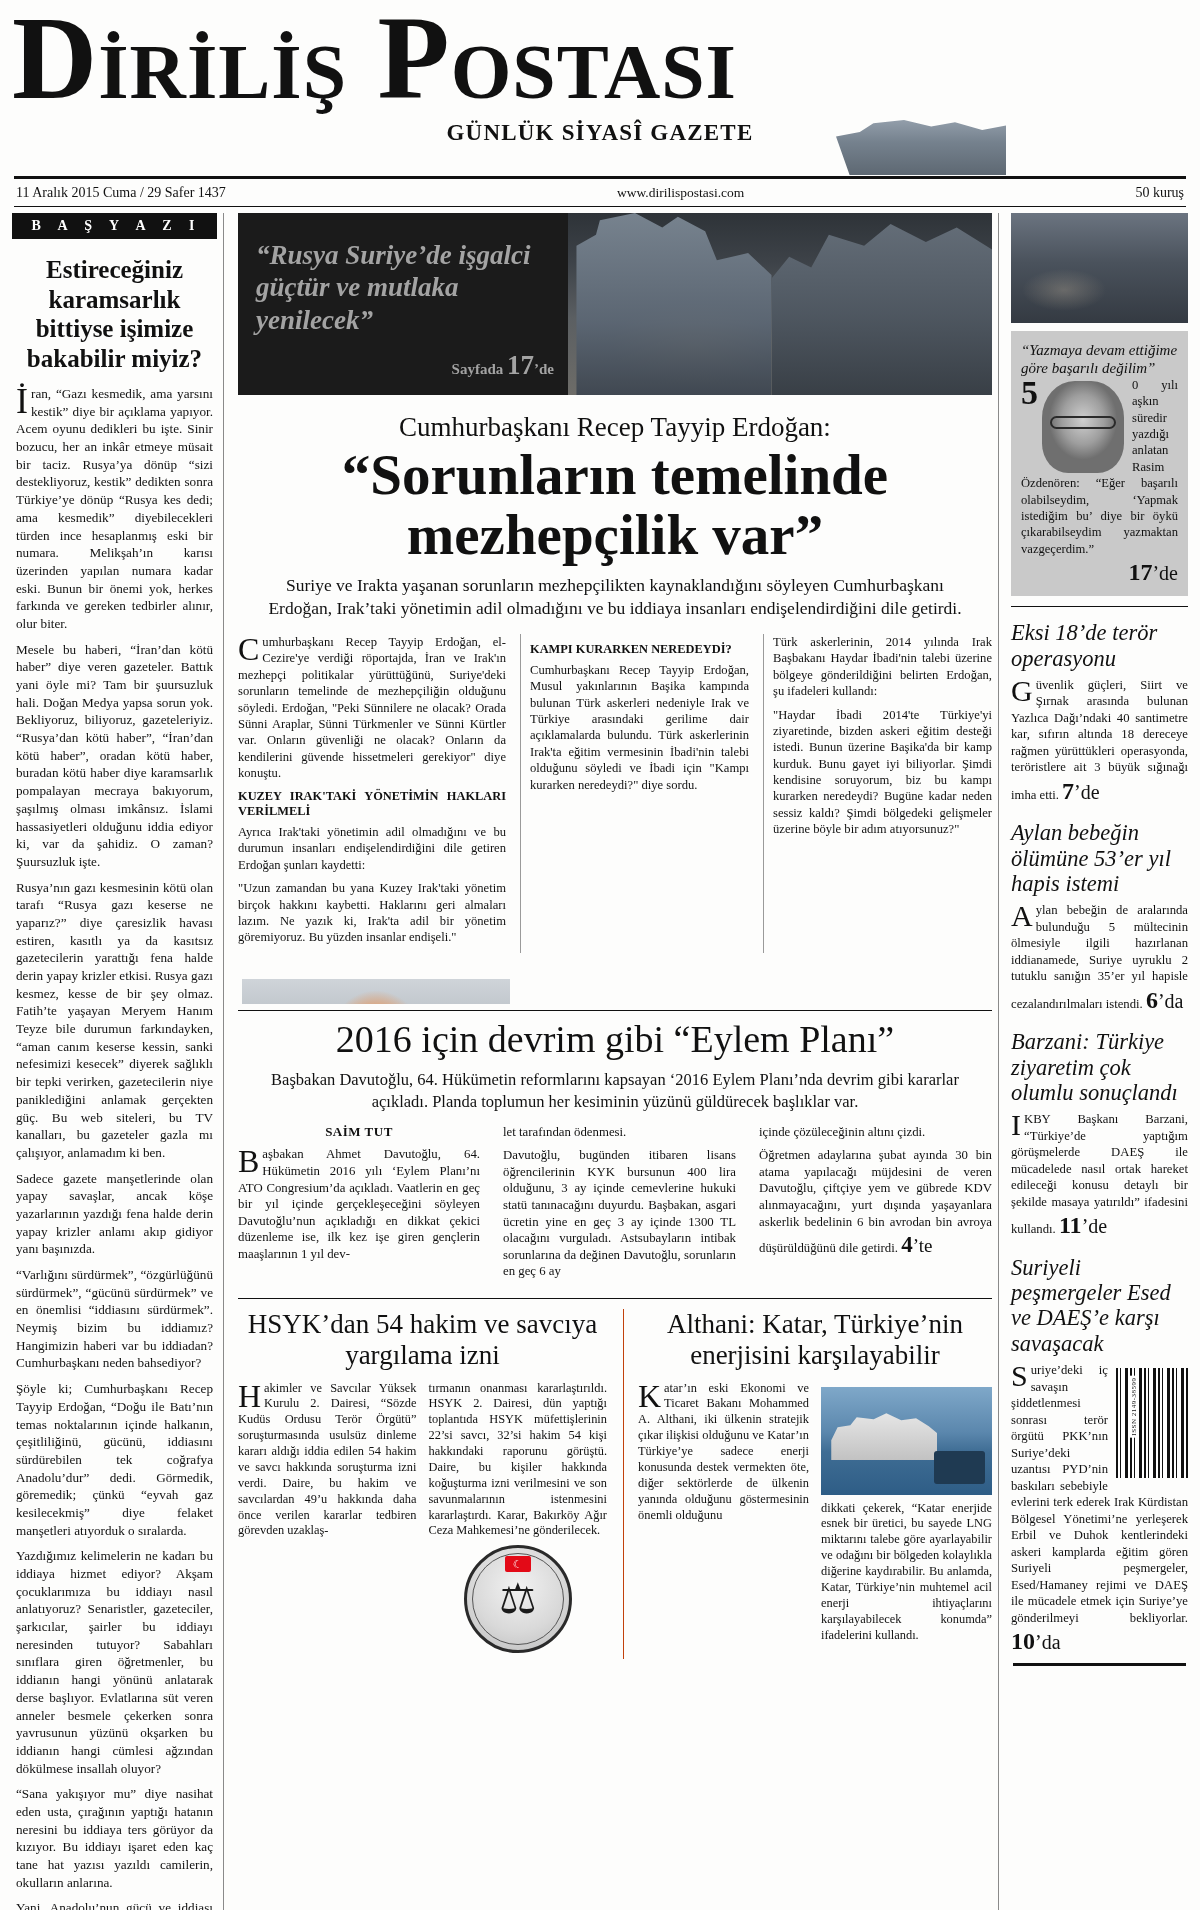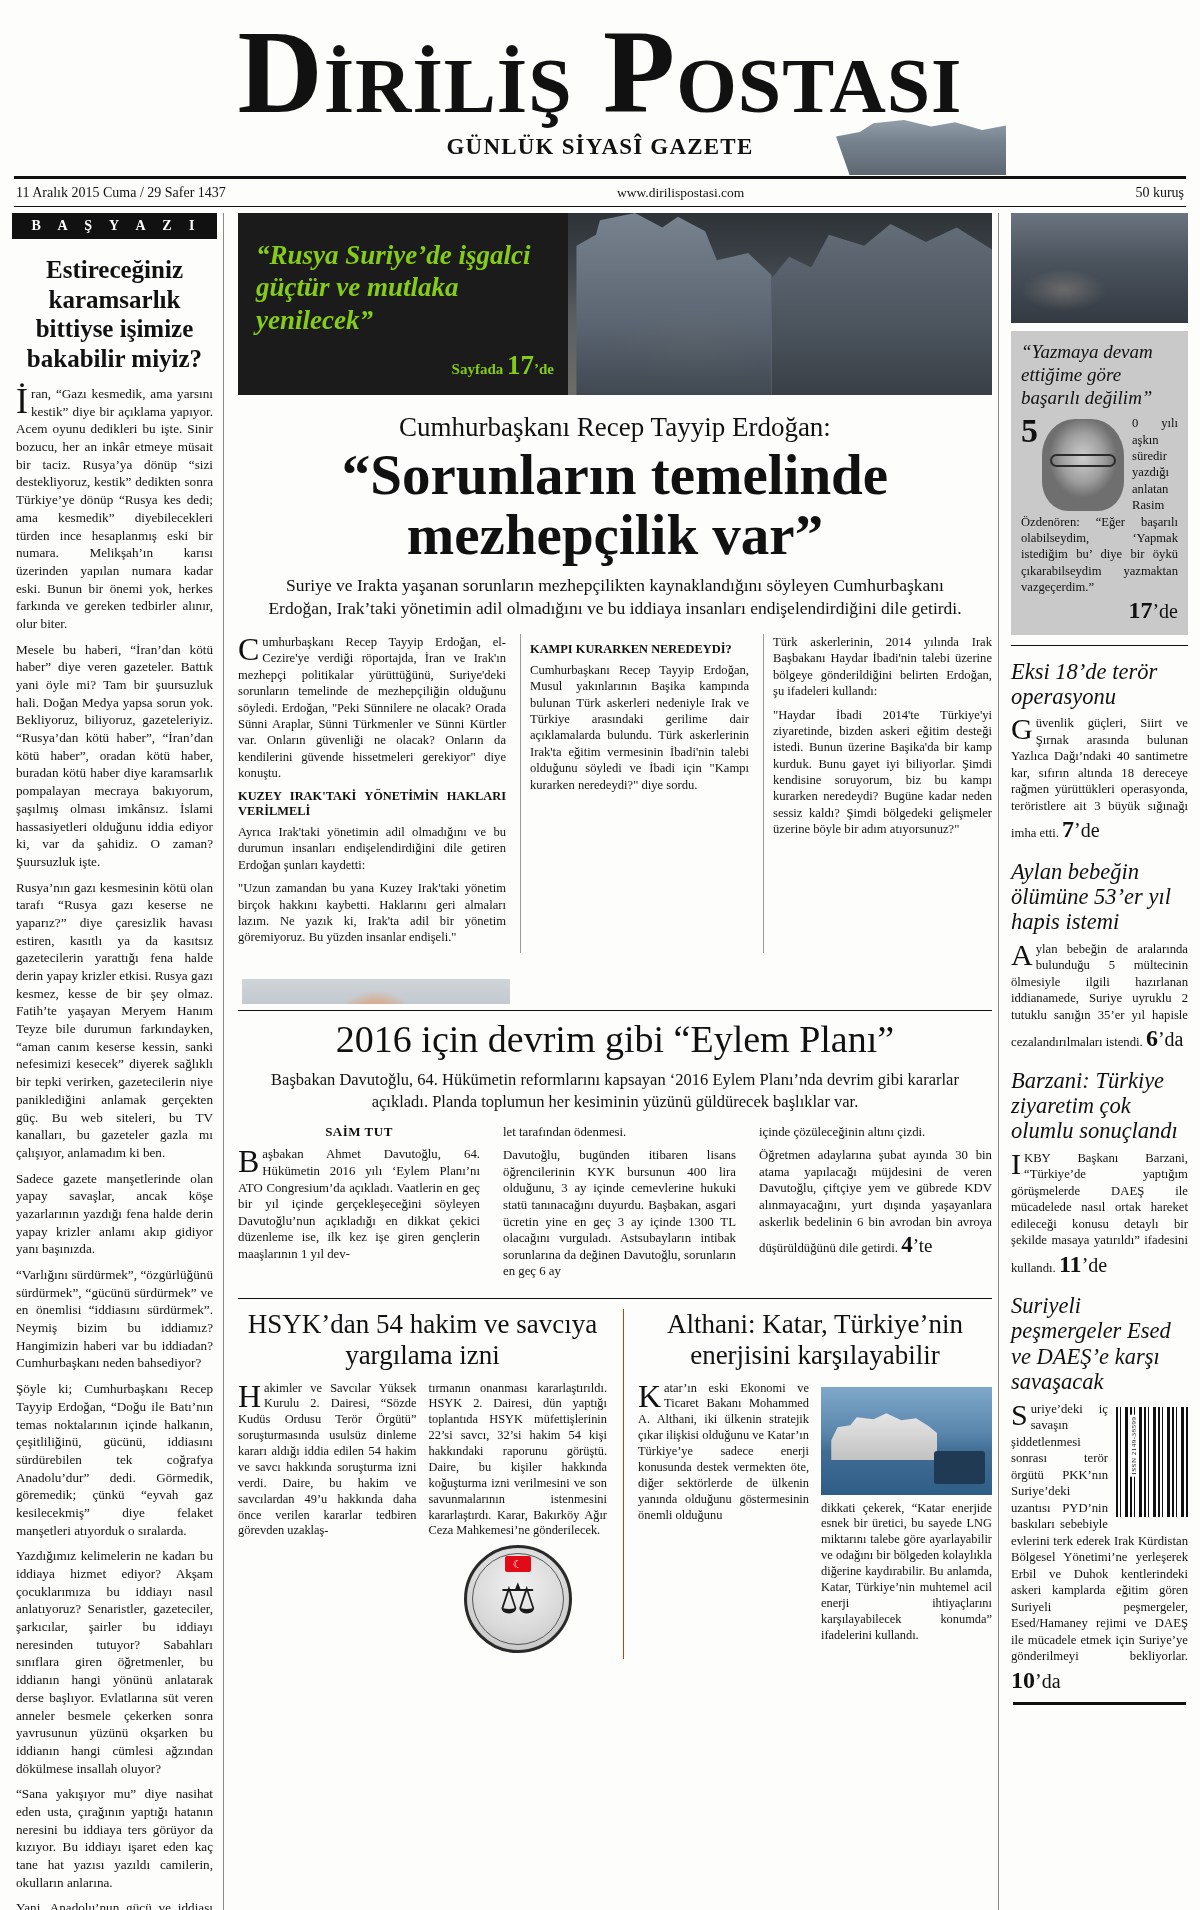--- a/index.html
+++ b/index.html
@@ -9,27 +9,25 @@
     font-family: "Liberation Serif", serif;
     color: #111;
     overflow: hidden;
     position: relative;
   }
   .page { width: 1200px; height: 1910px; position: relative; padding: 0 12px; }
 
   
   .masthead { position: relative; height: 172px; }
   .mast-title {
-    text-align: center;
     font-family: "Liberation Serif", serif;
     font-weight: bold;
     font-size: 118px;
     letter-spacing: 1px;
     line-height: 1.0;
-    padding-top: 14px;
     white-space: nowrap;
   }
   .mast-title .sc { font-size: 78px; }
   .mast-sub {
     text-align: center;
     font-size: 23px;
     font-weight: bold;
     letter-spacing: 1.2px;
     margin-top: 2px;
     font-family: "Liberation Serif", serif;
@@ -82,21 +80,21 @@
     float: left; font-size: 36px; line-height: .82; font-weight: normal;
     padding: 2px 3px 0 0;
   }
 
   
   .center { position: relative; }
   .banner {
     display: flex; height: 182px; background: #1b1b1b; overflow: hidden;
   }
   .banner-text {
-    flex: 0 0 330px; color: #84cc16; padding: 26px 14px 0 18px;
+    flex: 0 0 330px; color: #a3a3a3; padding: 26px 14px 0 18px;
   }
   .banner-quote {
     font-style: italic; font-weight: bold; font-size: 27px; line-height: 1.2;
   }
   .banner-page { text-align: right; margin-top: 14px; font-size: 15px; font-weight:bold;}
   .banner-page .big { font-size: 27px; font-weight: bold; }
   .banner-img {
     flex: 1; position: relative;
     background:
       radial-gradient(ellipse 120px 60px at 30% 72%, rgba(255,200,110,.55), rgba(0,0,0,0) 70%),
@@ -209,21 +207,21 @@
     width:100%; height:110px;
     background: linear-gradient(180deg,#6b7480 0%, #4a525c 45%, #343a42 100%);
     position:relative; overflow:hidden; margin-bottom:8px;
   }
   .rail-photo::after{
     content:"";position:absolute;inset:0;
     background: radial-gradient(ellipse 60px 30px at 30% 70%, rgba(230,210,180,.25), rgba(0,0,0,0) 70%);
   }
   .grey-box { background:#c9c9c9; padding:10px 10px 8px 10px; position:relative; overflow:hidden; }
   .grey-box .gq {
-    font-style: italic; font-size:19px; line-height:1.2; margin-bottom:6px;
+    font-style: italic; font-size:15px; line-height:1.2; 
   }
   .grey-box .gt { font-size:12.6px; line-height:1.3; text-align:justify; }
   .grey-box .gt .num5 { float:left; font-size:34px; line-height:.8; padding:2px 4px 0 0; font-weight:bold;}
   .rasim-face {
     float:left; width:82px; height:92px; margin:4px 8px 2px 0;
     background: radial-gradient(ellipse 34px 40px at 50% 42%, #cfcfcf 0%, #9e9e9e 62%, #6f6f6f 100%);
     border-radius: 40% 40% 32% 32%;
     position:relative;
   }
   .rasim-face .glasses{

